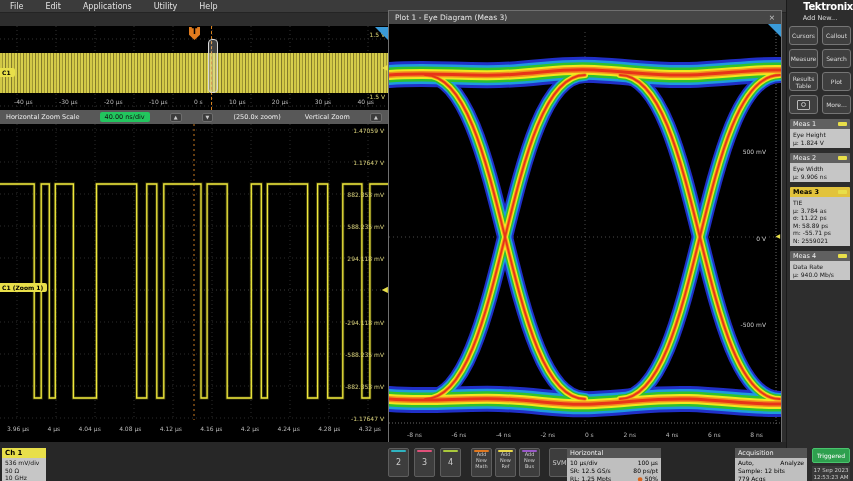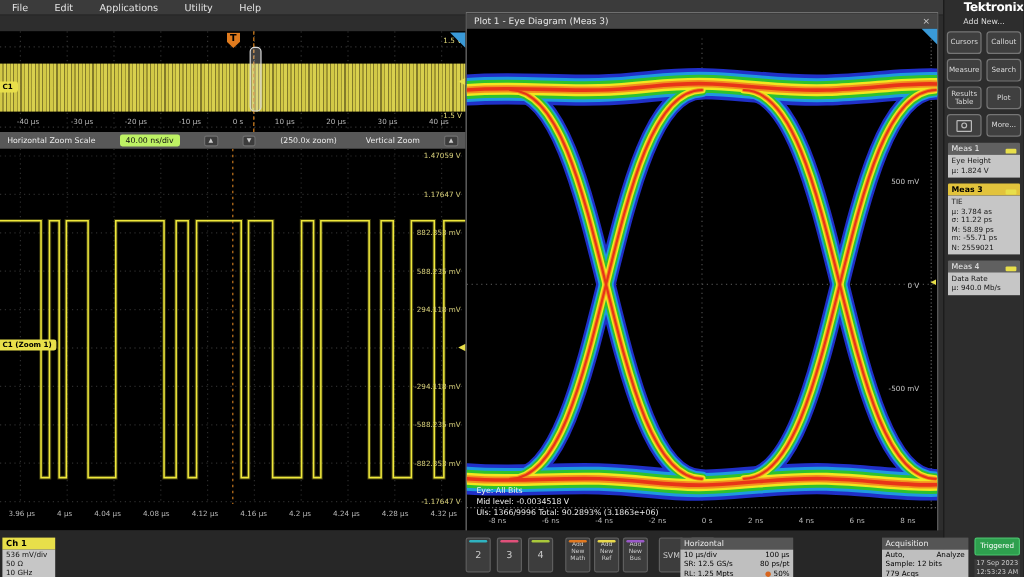--- a/index.html
+++ b/index.html
@@ -12,41 +12,41 @@
   .trig-flag{position:absolute;left:189px;top:1px;width:11px;height:13px;background:#e07b1e;color:#000;font-size:8px;font-weight:bold;text-align:center;line-height:10px;clip-path:polygon(0 0,100% 0,100% 60%,50% 100%,0 60%)}
   .zoom-handle{position:absolute;left:208px;top:13px;width:8px;height:52px;border:1px solid #d8d8d8;border-radius:4px;background:rgba(235,235,235,.28)}
   .ch-tag{position:absolute;background:#e8df4a;color:#000;font-size:6px;font-weight:bold;padding:1px 4px 1px 2px;border-radius:0 2px 2px 0;white-space:nowrap}
   .ov-c1{left:0;top:42px}
   .zv-c1{left:0;top:159px}
   .ov-times{position:absolute;left:0;top:72px;width:388px;display:flex;justify-content:space-between;padding:0 14px;box-sizing:border-box;font-size:6px;color:#b9b9b9}
   .ov-vlabel{position:absolute;right:3px;font-size:6px;color:#e0d878}
   .corner-tri{position:absolute;right:0;width:0;height:0;border-left:13px solid transparent;border-top:13px solid #3a9ad8}
   .y-arrow{position:absolute;color:#e8df4a;font-size:8px;line-height:8px}
   .zoombar{position:absolute;left:0;top:110px;width:388px;height:14px;background:#585858;display:flex;align-items:center;gap:20px;padding:0 6px;box-sizing:border-box;font-size:6.5px;color:#ececec;white-space:nowrap}
-  .zb-box{background:#bef264;color:#111;padding:0 5px;border-radius:2px;font-size:6.5px;line-height:10px;height:10px}
+  .zb-box{background:#22c55e;color:#111;padding:0 5px;border-radius:2px;font-size:6.5px;line-height:10px;height:10px}
   .zb-btn{background:#3c3c3c;border:1px solid #6e6e6e;border-radius:2px;color:#ccc;font-size:5px;line-height:7px;height:9px;padding:0 3px;box-sizing:border-box}
   .zb-close{margin-left:auto;color:#ccc;font-size:8px}
   .zoomview{position:absolute;left:0;top:124px;width:388px;height:318px;background:#000}
   .zv-times{position:absolute;left:0;top:301px;width:388px;display:flex;justify-content:space-between;padding:0 7px;box-sizing:border-box;font-size:6px;color:#b9b9b9}
   .zv-vlabel{position:absolute;right:4px;font-size:6px;color:#d8d07a}
   .eyewin{position:absolute;left:388px;top:10px;width:394px;height:435px;background:#000;border:1px solid #6f6f6f;box-sizing:border-box}
   .eye-title{height:13px;background:#464646;font-size:7.5px;line-height:13px;padding-left:6px;color:#e5e5e5;display:flex}
   .eye-close{margin-left:auto;padding-right:6px;color:#ccc}
   .eye-vlabel{position:absolute;right:15px;font-size:6px;color:#c9c9c9}
   .eye-times{position:absolute;left:0;top:420px;width:392px;display:flex;justify-content:space-between;padding:0 18px;box-sizing:border-box;font-size:6px;color:#b9b9b9}
   .eye-annot{position:absolute;left:8px;top:394px;font-size:6.5px;color:#ececec;line-height:9px}
   .sidebar{position:absolute;left:786px;top:0;width:67px;height:481px;background:#2d2d2d;border-left:1px solid #1a1a1a;box-sizing:border-box}
   .logo{font-size:10px;font-weight:bold;color:#fff;text-align:right;margin-top:1px;letter-spacing:-.3px}
   .addnew{font-size:6.5px;color:#ddd;text-align:center;margin:2px 0 4px}
   .sb-grid{display:grid;grid-template-columns:29px 29px;gap:4px;justify-content:center}
   .sb-btn{background:#3f3f3f;border:1px solid #757575;border-radius:3px;color:#d8d8d8;font-size:6px;min-height:15px;display:flex;align-items:center;justify-content:center;text-align:center;padding:1px;line-height:7px}
   .cam{width:11px;height:8px;border:1px solid #bbb;border-radius:1px;position:relative}
   .cam:after{content:"";position:absolute;left:3px;top:1px;width:3px;height:3px;border:1px solid #bbb;border-radius:50%}
   .meas{width:60px;margin:5px auto 0}
-  .meas-h{background:#606060;color:#f0f0f0;font-size:6.5px;padding:1px 3px;display:flex;align-items:flex-end;border-radius:1px 1px 0 0}
+  .meas-h{background:#606060;color:#f0f0f0;font-size:6.5px;padding:1px 3px;display:flex;align-items:center;border-radius:1px 1px 0 0}
   .meas-h.sel{background:#e2c33c;color:#000;font-weight:bold}
   .meas-chip{margin-left:auto;width:9px;height:4px;background:#e8df4a;border-radius:1px}
   .meas-b{background:#c6c6c6;color:#151515;font-size:6px;line-height:7.5px;padding:2px 3px}
   .bottombar{position:absolute;left:0;top:442px;width:786px;height:39px;background:#272727}
   .ch1{position:absolute;left:2px;top:6px;width:44px}
   .ch1-h{background:#e8df4a;color:#000;font-size:7px;font-weight:bold;padding:1px 3px}
   .ch1-b{background:#c6c6c6;color:#111;font-size:6px;line-height:7.5px;padding:1px 3px}
   .grp{position:absolute;display:flex;gap:5px}
   .chbtn,.addbtn,.misc{width:21px;height:29px;background:#3d3d3d;border:1px solid #5e5e5e;border-radius:2px;position:relative;color:#ccc;display:flex;align-items:center;justify-content:center;box-sizing:border-box}
   .chbtn{font-size:8px}
@@ -216,25 +216,20 @@
         <path d="M230.856,51 C310.856,51 310.856,375 390.856,375" fill="none" stroke="#e83418" stroke-width="1.8" stroke-linecap="round"></path>
         <path d="M230.856,375 C310.856,375 310.856,51 390.856,51" fill="none" stroke="#e83418" stroke-width="1.8" stroke-linecap="round"></path>
       </svg>
     <div class="corner-tri" style="top:13px"></div>
     <span class="y-arrow" style="right:1px;top:221px;font-size:6px">◀</span>
     <div id="eye-vlabels">
         <span class="eye-vlabel" style="top: 137px;">500 mV</span>
         <span class="eye-vlabel" style="top: 224px;">0 V</span>
         <span class="eye-vlabel" style="top: 310px;">-500 mV</span>
       </div>
-    <div class="eye-annot" id="eye-annot">
-        <div>Eye:  All Bits</div>
-        <div>Mid level:  -0.0034518 V</div>
-        <div>UIs: 1366/9996   Total: 90.2893% (3.1863e+06)</div>
-      </div>
     <div class="eye-times" id="eye-times">
         <span>-8 ns</span>
         <span>-6 ns</span>
         <span>-4 ns</span>
         <span>-2 ns</span>
         <span>0 s</span>
         <span>2 ns</span>
         <span>4 ns</span>
         <span>6 ns</span>
         <span>8 ns</span>
@@ -261,20 +256,30 @@
           <div class="meas-h">
             <span>Meas 1</span>
             <span class="meas-chip"></span>
           </div>
           <div class="meas-b">
             <div>Eye Height</div>
             <div>µ: 1.824 V</div>
           </div>
         </div>
         <div class="meas">
+          <div class="meas-h">
+            <span>Meas 2</span>
+            <span class="meas-chip"></span>
+          </div>
+          <div class="meas-b">
+            <div>Eye Width</div>
+            <div>µ: 9.906 ns</div>
+          </div>
+        </div>
+        <div class="meas">
           <div class="meas-h sel">
             <span>Meas 3</span>
             <span class="meas-chip"></span>
           </div>
           <div class="meas-b">
             <div>TIE</div>
             <div>µ: 3.784 as</div>
             <div>σ: 11.22 ps</div>
             <div>M: 58.89 ps</div>
             <div>m: -55.71 ps</div>

